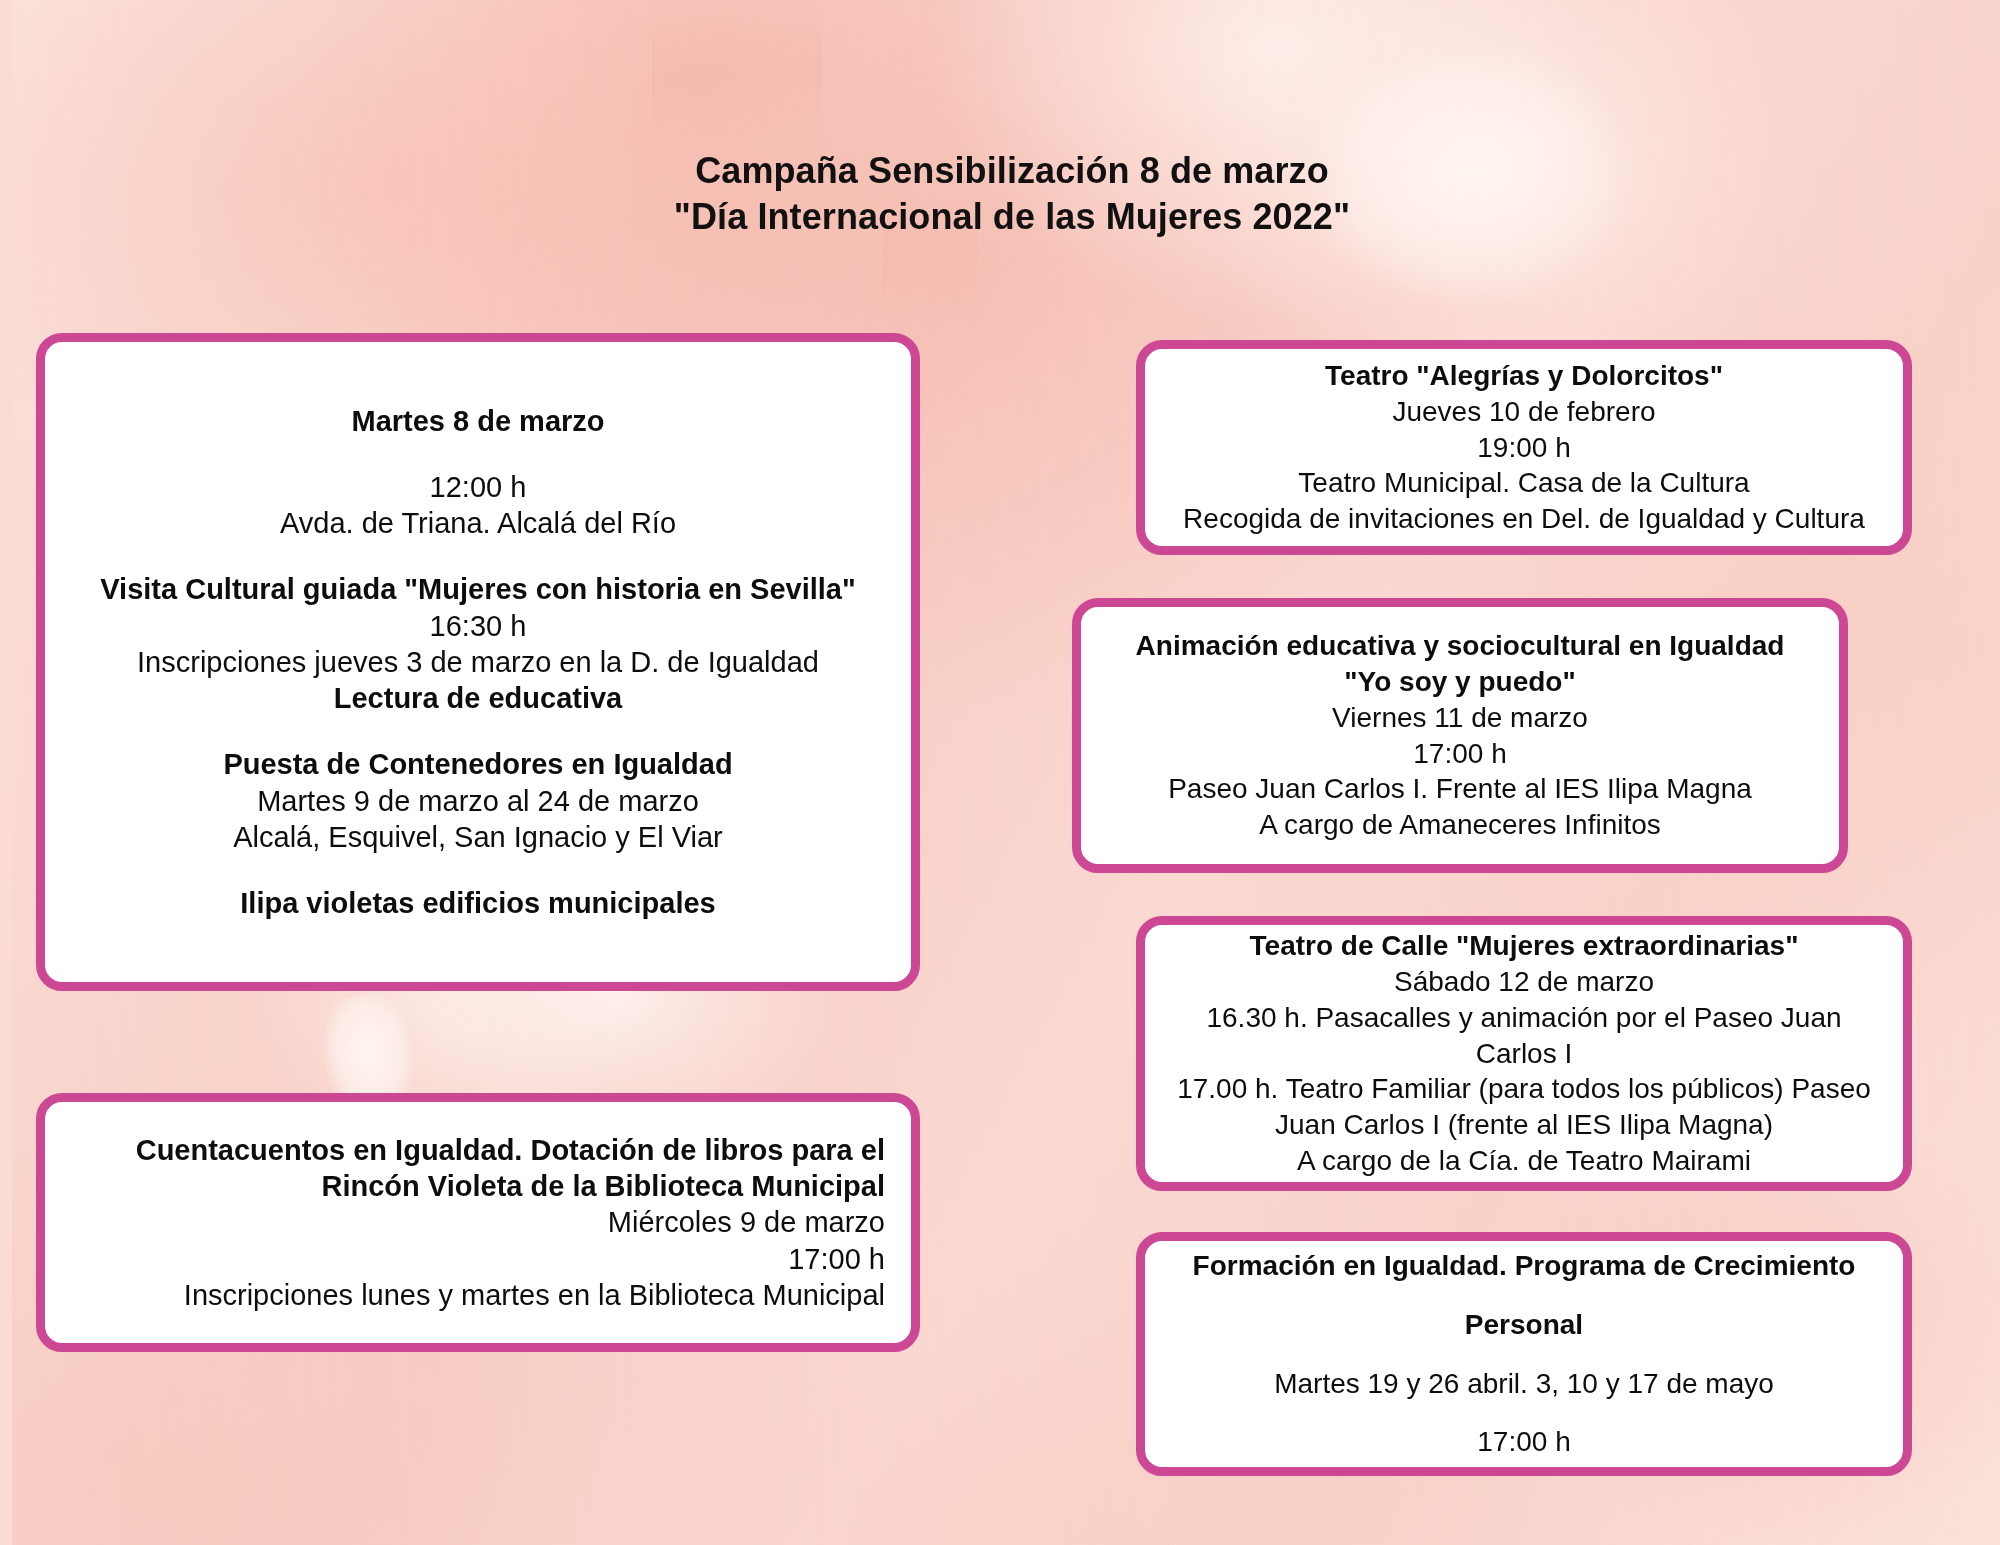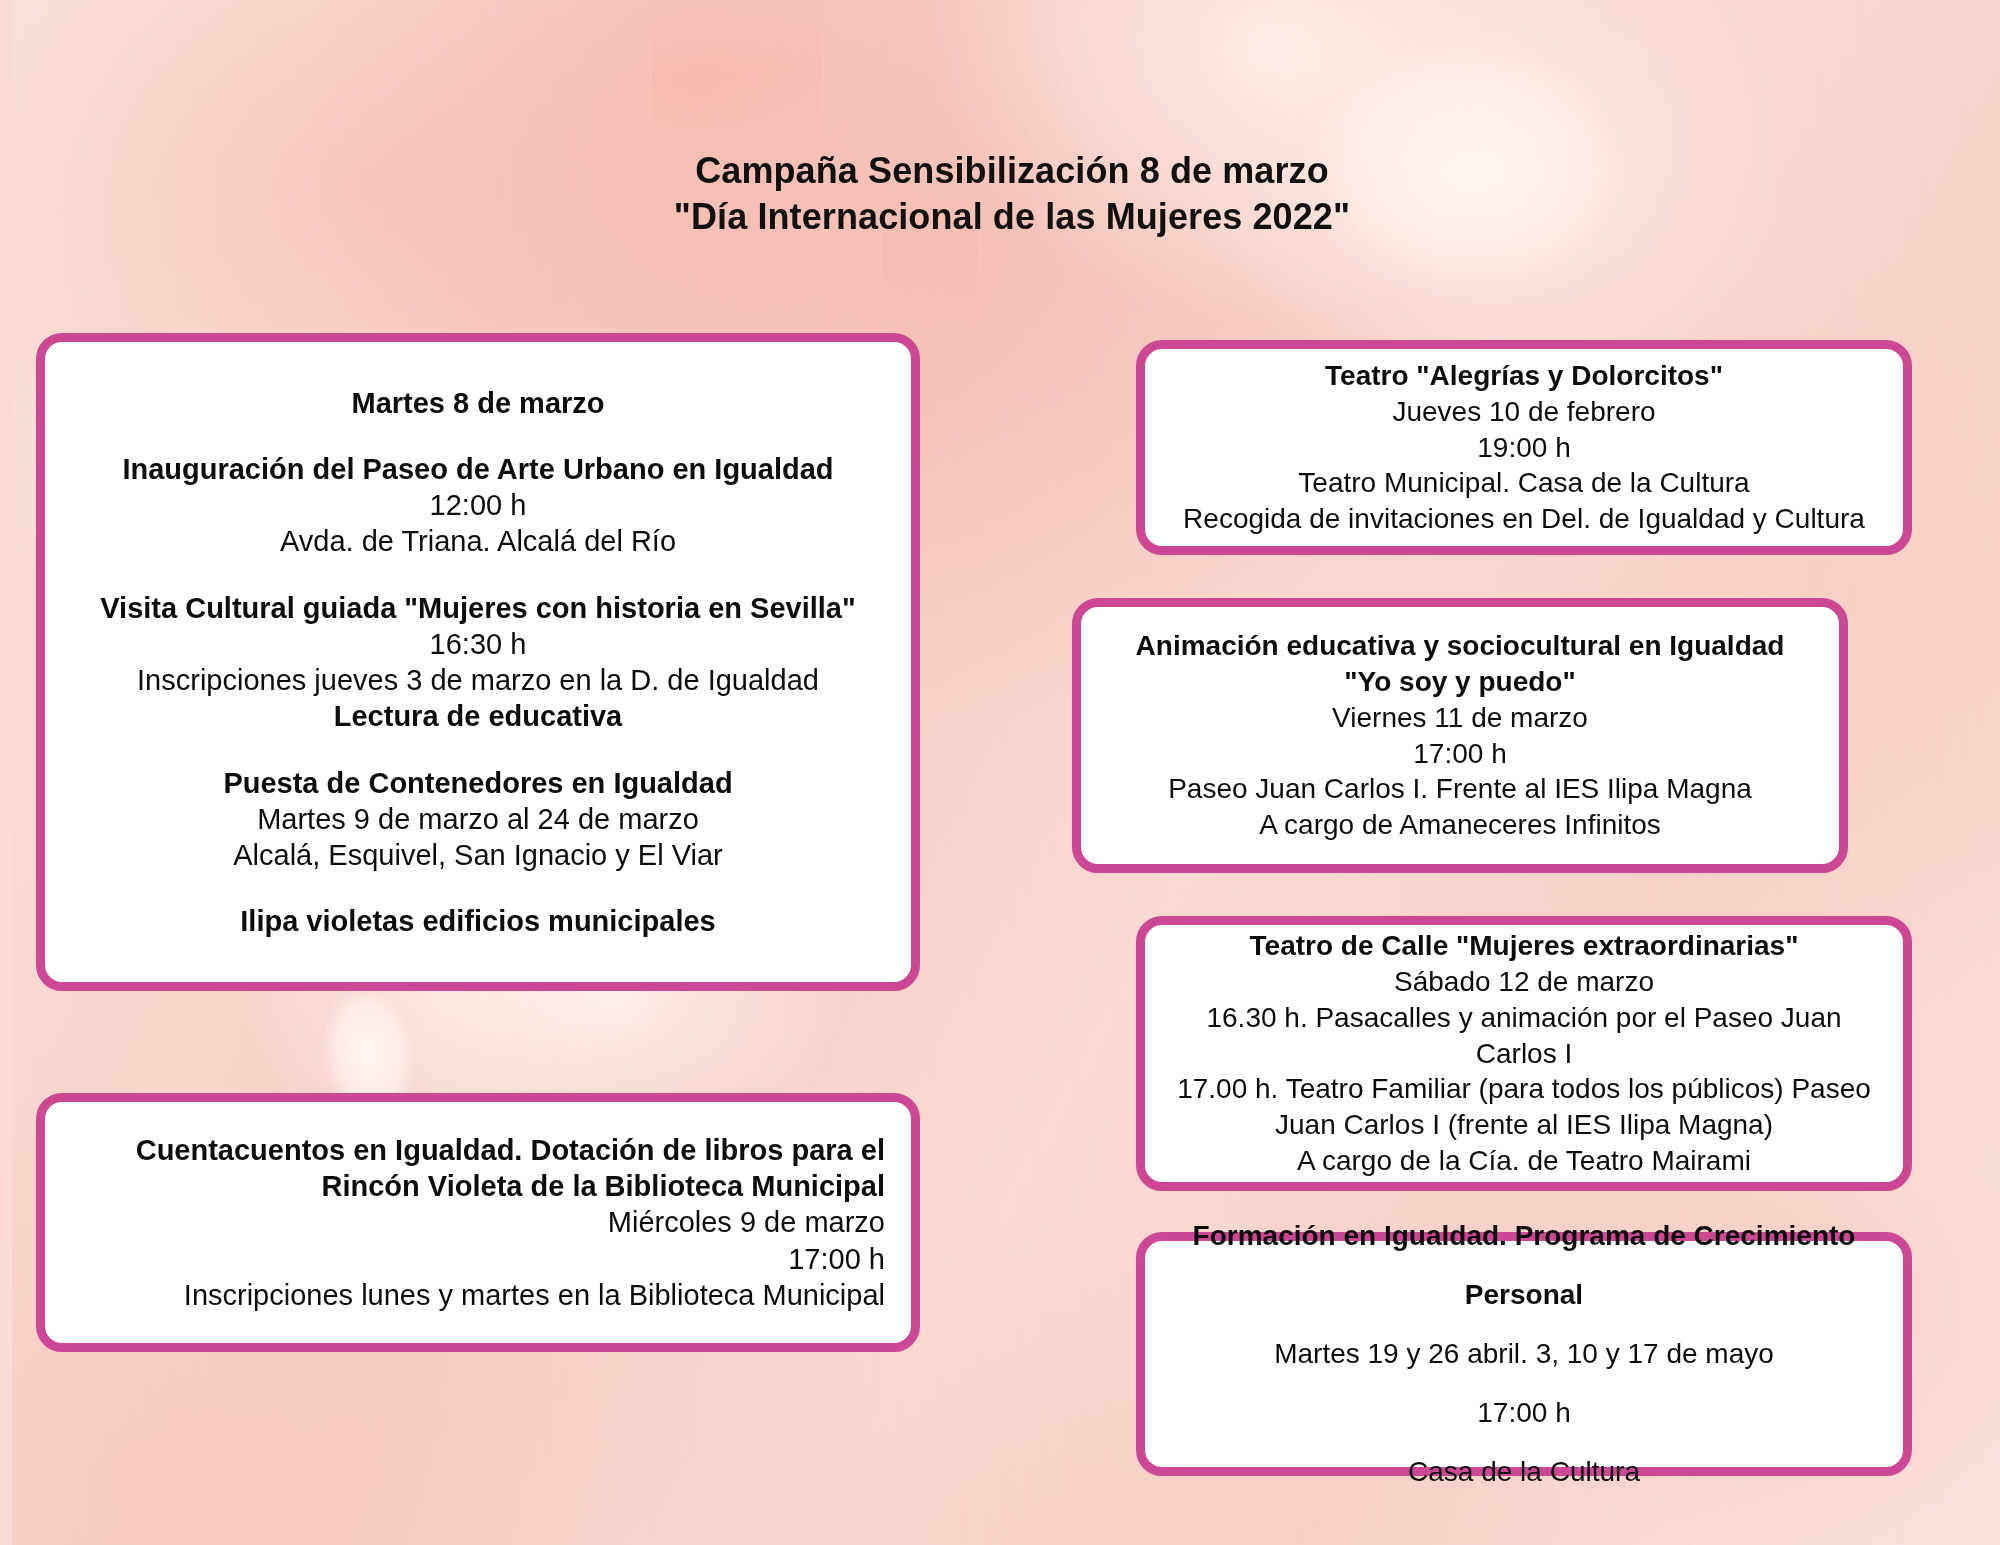--- a/index.html
+++ b/index.html
@@ -165,21 +165,20 @@
   <div id="content">
 
     <h1 class="poster-title">
       <span class="ttl-line">Campaña Sensibilización 8 de marzo</span>
       <span class="ttl-line">"Día Internacional de las Mujeres 2022"</span>
     </h1>
 
     <section class="card" id="card-dia8" style="--card-border: #cd4894;">
         <div class="line b">Martes 8 de marzo</div>
         <div class="line sp"></div>
-        <div class="line b">Inauguración del Paseo de Arte Urbano en Igualdad</div>
         <div class="line">12:00 h</div>
         <div class="line">Avda. de Triana. Alcalá del Río</div>
         <div class="line sp"></div>
         <div class="line b">Visita Cultural guiada "Mujeres con historia en Sevilla"</div>
         <div class="line">16:30 h</div>
         <div class="line">Inscripciones jueves 3 de marzo en la D. de Igualdad</div>
         <div class="line b">Lectura de educativa</div>
         <div class="line sp"></div>
         <div class="line b">Puesta de Contenedores en Igualdad</div>
         <div class="line">Martes 9 de marzo al 24 de marzo</div>
@@ -220,17 +219,16 @@
         <div class="line">17.00 h. Teatro Familiar (para todos los públicos) Paseo</div>
         <div class="line">Juan Carlos I (frente al IES Ilipa Magna)</div>
         <div class="line">A cargo de la Cía. de Teatro Mairami</div>
       </section>
 
     <section class="card" id="card-formacion" style="--card-border: #cd4894;">
         <div class="line b">Formación en Igualdad. Programa de Crecimiento</div>
         <div class="line b">Personal</div>
         <div class="line">Martes 19 y 26 abril. 3, 10 y 17 de mayo</div>
         <div class="line">17:00 h</div>
-        <div class="line">Casa de la Cultura</div>
       </section>
 
   </div>
 </div>
 
 </body></html>

